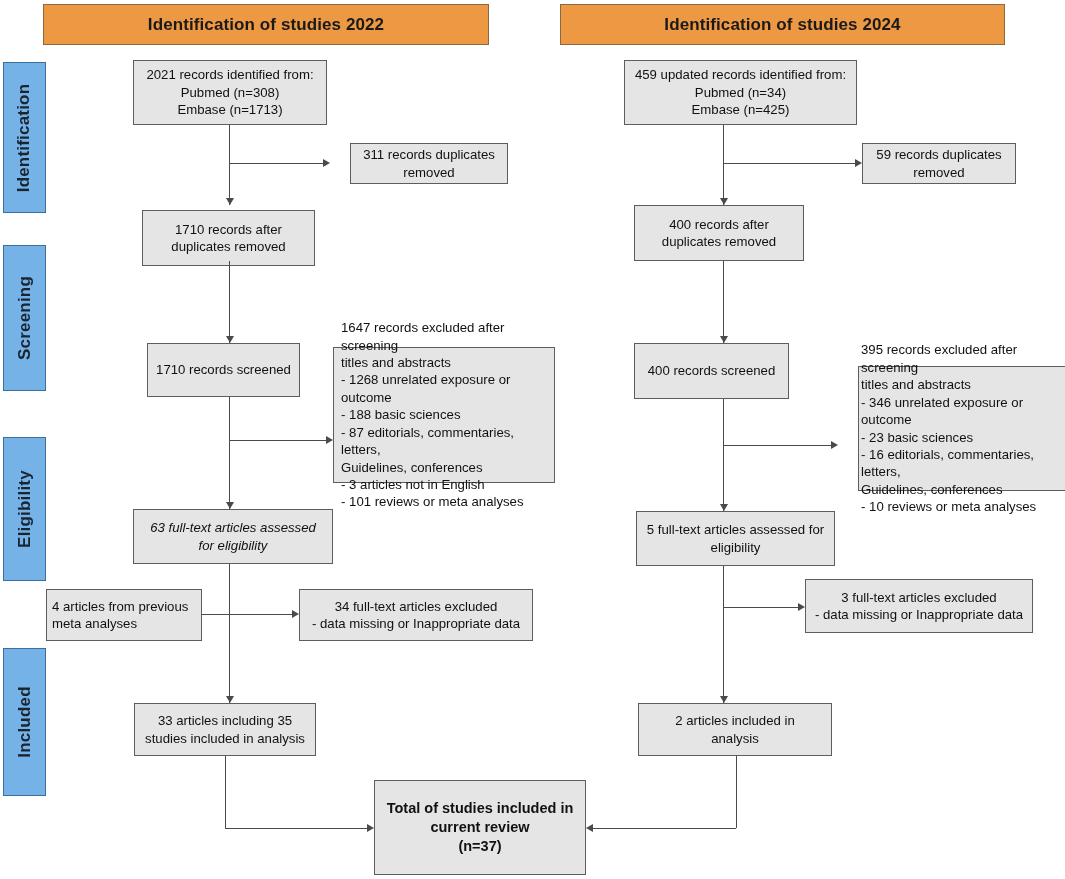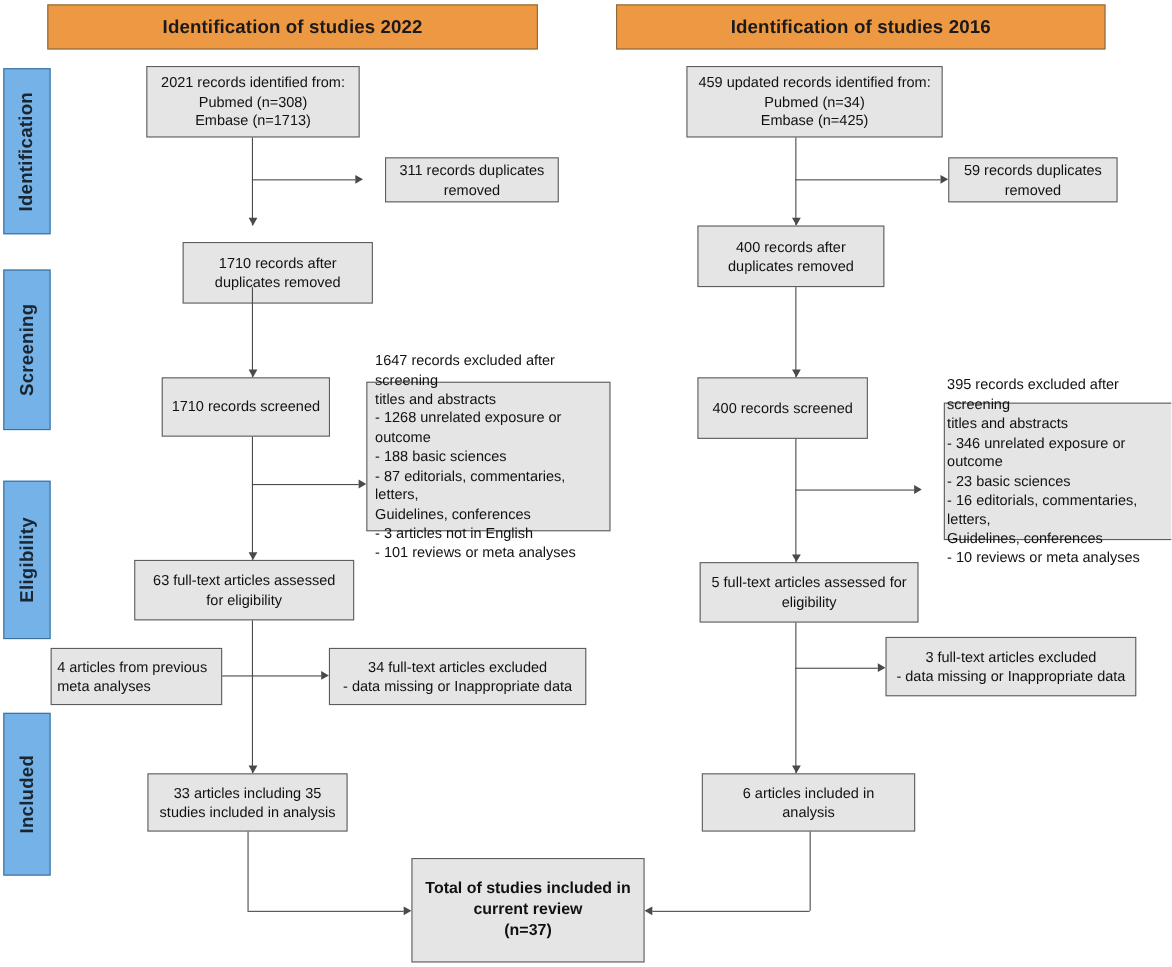--- a/index.html
+++ b/index.html
@@ -97,21 +97,21 @@
     border-bottom: 4px solid transparent;
     border-right: 7px solid #4a4a4a;
   }
 </style>
 </head>
 <body>
 
 <div id="canvas">
 
   <div class="hdr" style="left:43px; top:4px; width:446px; height:41px;">Identification of studies 2022</div>
-  <div class="hdr" style="left:560px; top:4px; width:445px; height:41px;">Identification of studies 2016</div>
+  <div class="hdr" style="left:560px; top:4px; width:445px; height:41px;">Identification of studies 2024</div>
 
   <div class="stage" style="left:3px; top:62px; width:43px; height:151px;">
     <span>Identification</span>
   </div>
   <div class="stage" style="left:3px; top:245px; width:43px; height:146px;">
     <span>Screening</span>
   </div>
   <div class="stage" style="left:3px; top:437px; width:43px; height:144px;">
     <span>Eligibility</span>
   </div>
@@ -125,21 +125,21 @@
 
   <div class="ln vl" style="left:229px; top:125px; width:1px; height:80px;"></div>
   <div class="ar ar-down" style="left:226px; top:198px;"></div>
 
   <div class="ln hl" style="left:229px; top:163px; width:94px; height:1px;"></div>
   <div class="ar ar-right" style="left:323px; top:159px;"></div>
 
   <div class="node center" style="left:350px; top:143px; width:158px; height:41px;">311 records duplicates
 removed</div>
 
-  <div class="node center" style="left:142px; top:220px; width:173px; height:56px;margin-left:24px;">1710 records after
+  <div class="node center" style="left:142px; top:210px; width:173px; height:56px;">1710 records after
 duplicates removed</div>
 
   <div class="ln vl" style="left:229px; top:261px; width:1px; height:82px;"></div>
   <div class="ar ar-down" style="left:226px; top:336px;"></div>
 
   <div class="node center" style="left:147px; top:343px; width:153px; height:54px;">1710 records screened</div>
 
   <div class="ln vl" style="left:229px; top:397px; width:1px; height:112px;"></div>
   <div class="ar ar-down" style="left:226px; top:502px;"></div>
 
@@ -148,21 +148,21 @@
 
   <div class="node left" style="left:333px; top:347px; width:222px; height:136px; padding:6px 7px;">1647 records excluded after screening
 titles and abstracts
 - 1268 unrelated exposure or outcome
 - 188 basic sciences
 - 87 editorials, commentaries, letters,
 Guidelines, conferences
 - 3 articles not in English
 - 101 reviews or meta analyses</div>
 
-  <div class="node center" style="left:122px; top:509px; width:200px; height:55px;">63 full-text articles assessed
+  <div class="node center" style="left:133px; top:509px; width:200px; height:55px;font-style:italic;">63 full-text articles assessed
 for eligibility</div>
 
   <div class="ln vl" style="left:229px; top:564px; width:1px; height:139px;"></div>
   <div class="ar ar-down" style="left:226px; top:696px;"></div>
 
   <div class="node left" style="left:46px; top:589px; width:156px; height:52px;">4 articles from previous
 meta analyses</div>
   <div class="ln hl" style="left:202px; top:614px; width:28px; height:1px;"></div>
 
   <div class="ln hl" style="left:229px; top:614px; width:63px; height:1px;"></div>
@@ -216,21 +216,21 @@
 eligibility</div>
 
   <div class="ln vl" style="left:723px; top:566px; width:1px; height:137px;"></div>
   <div class="ar ar-down" style="left:720px; top:696px;"></div>
 
   <div class="ln hl" style="left:723px; top:607px; width:75px; height:1px;"></div>
   <div class="ar ar-right" style="left:798px; top:603px;"></div>
   <div class="node center" style="left:805px; top:579px; width:228px; height:54px;">3 full-text articles excluded
 - data missing or Inappropriate data</div>
 
-  <div class="node center" style="left:638px; top:703px; width:194px; height:53px;">6 articles included in
+  <div class="node center" style="left:638px; top:703px; width:194px; height:53px;">2 articles included in
 analysis</div>
 
   <div class="ln vl" style="left:736px; top:756px; width:1px; height:72px;"></div>
   <div class="ln hl" style="left:593px; top:828px; width:143px; height:1px;"></div>
   <div class="ar ar-left" style="left:586px; top:824px;"></div>
 
   <div class="node center bold" style="left:374px; top:780px; width:212px; height:95px;">Total of studies included in
 current review
 (n=37)</div>
 

